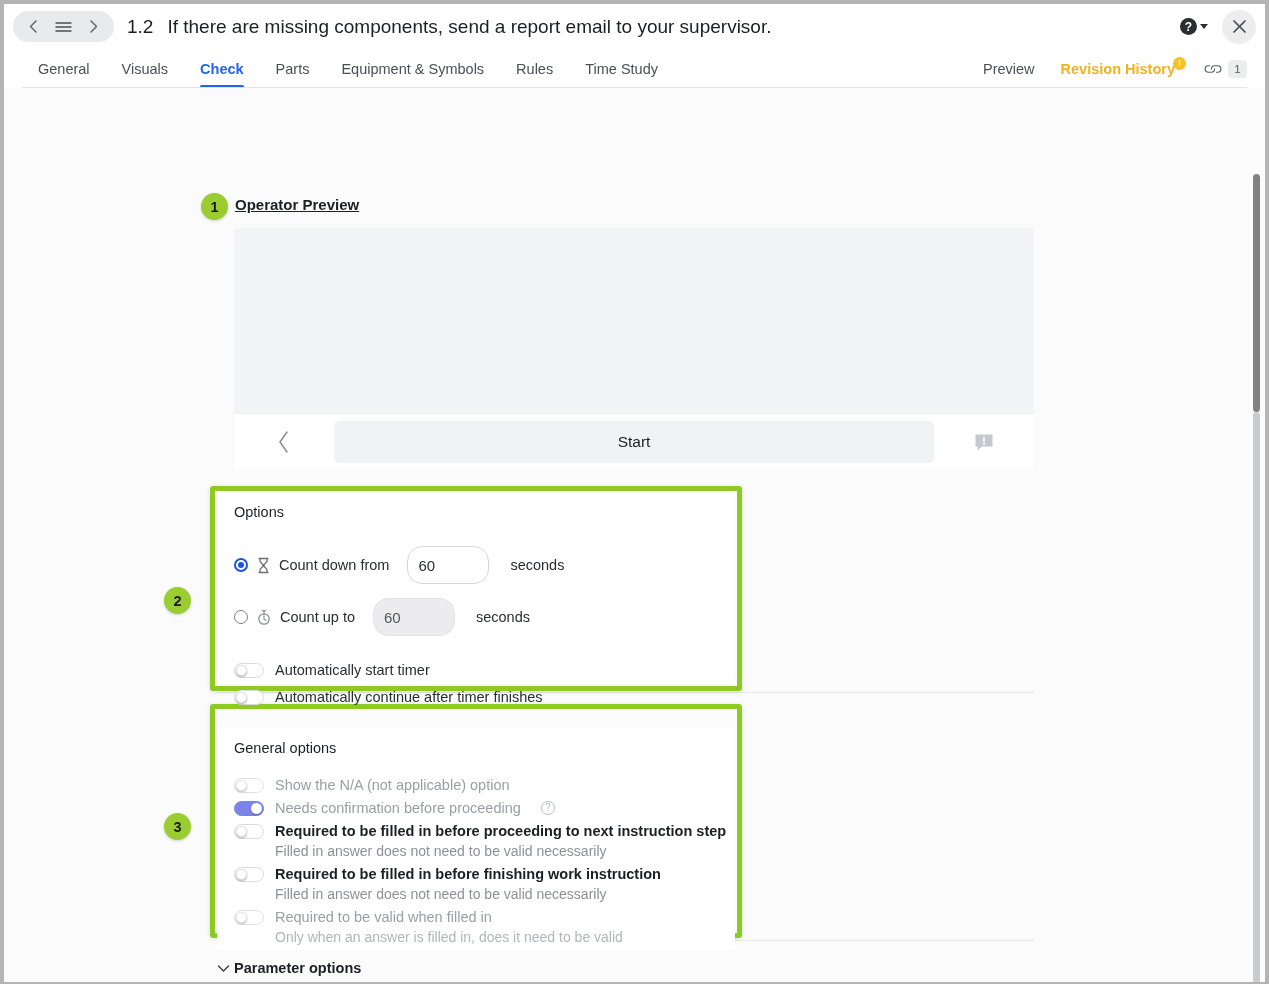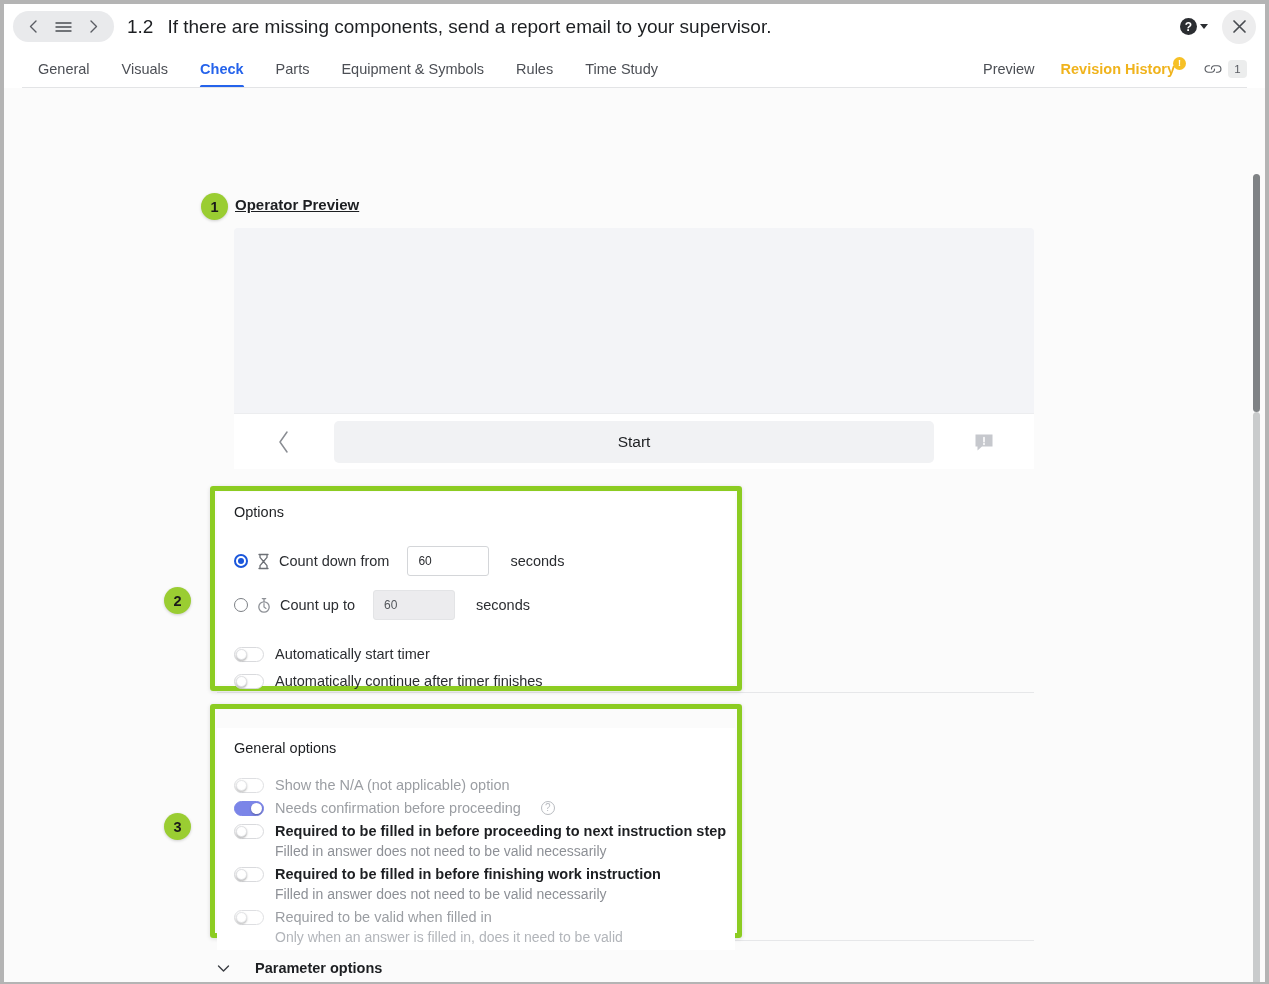--- a/index.html
+++ b/index.html
@@ -260,25 +260,25 @@
     flex: 0 0 auto; cursor: pointer;
     background: #fff;
   }
   .radio-outer.checked { border-color: #1a56db; border-width: 2px; }
   .radio-dot {
     width: 6px; height: 6px; border-radius: 50%; background: #1a56db;
   }
   .opt-icon { color: #6d7076; display: flex; align-items: center; }
   .opt-label { font-size: 14.5px; color: #2b2d31; white-space: nowrap; }
   .num-input {
-    height: 30px;
+    height: 38px;
     border: 1px solid #d4d6d9;
-    border-radius: 3px;
-    background: #ffffff;
-    font-size: 12px; color: #2b2d31;
+    border-radius: 15px;
+    background: #ffffff;
+    font-size: 15px; color: #2b2d31;
     font-family: "Liberation Sans", sans-serif;
     padding: 0 10px;
     outline: none;
   }
   .num-input.disabled {
     background: #ececee;
     border-color: #e3e4e6;
     color: #54575c;
   }
 
@@ -325,21 +325,21 @@
     z-index: 1;
   }
 
   
   #parameter-section {
     position: absolute;
     left: 213px; top: 872px;
     width: 817px;
   }
   #param-header {
-    display: flex; align-items: center; gap: 25px;
+    display: flex; align-items: center; gap: 4px;
     cursor: pointer;
   }
   #param-chevron { color: #3a3d42; display: flex; align-items: center; }
   #param-title { font-size: 14.5px; font-weight: bold; color: #1d1f22; }
 
   
   #scrollbar-track {
     position: absolute;
     right: 2px; top: 0; width: 9px; bottom: 0;
     background: transparent; z-index: 9;

